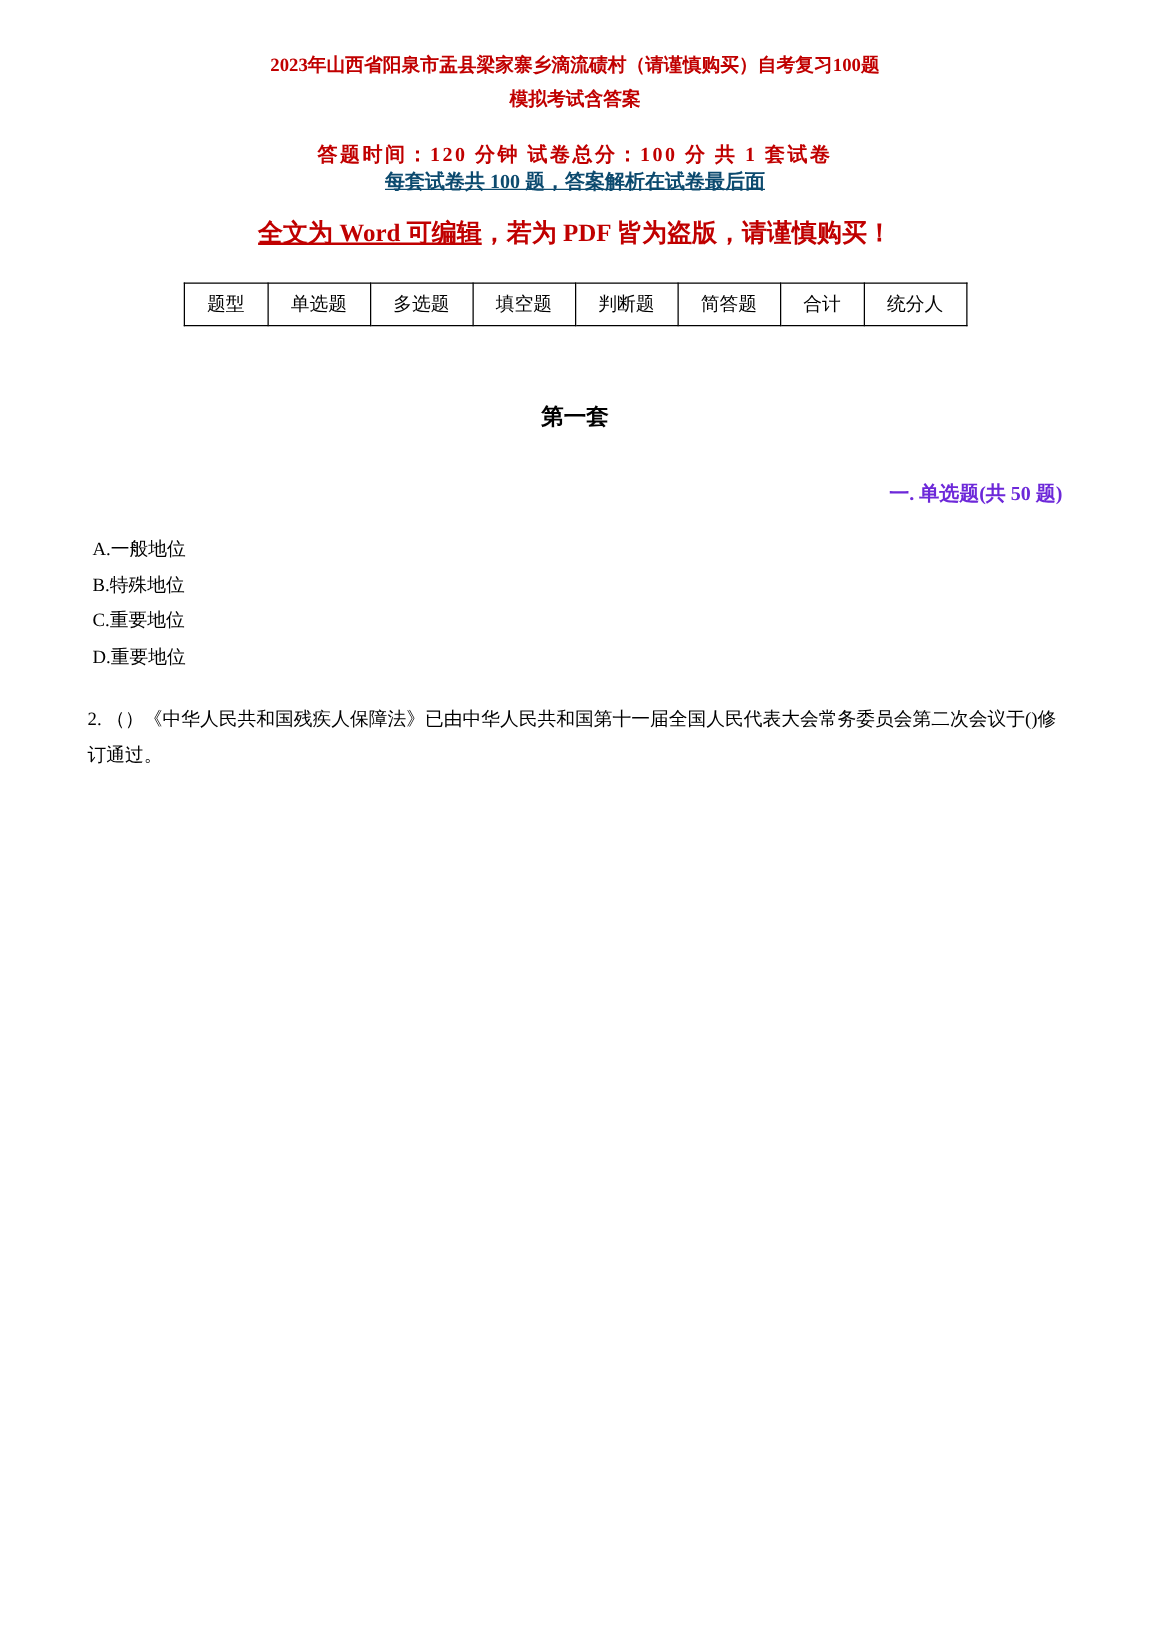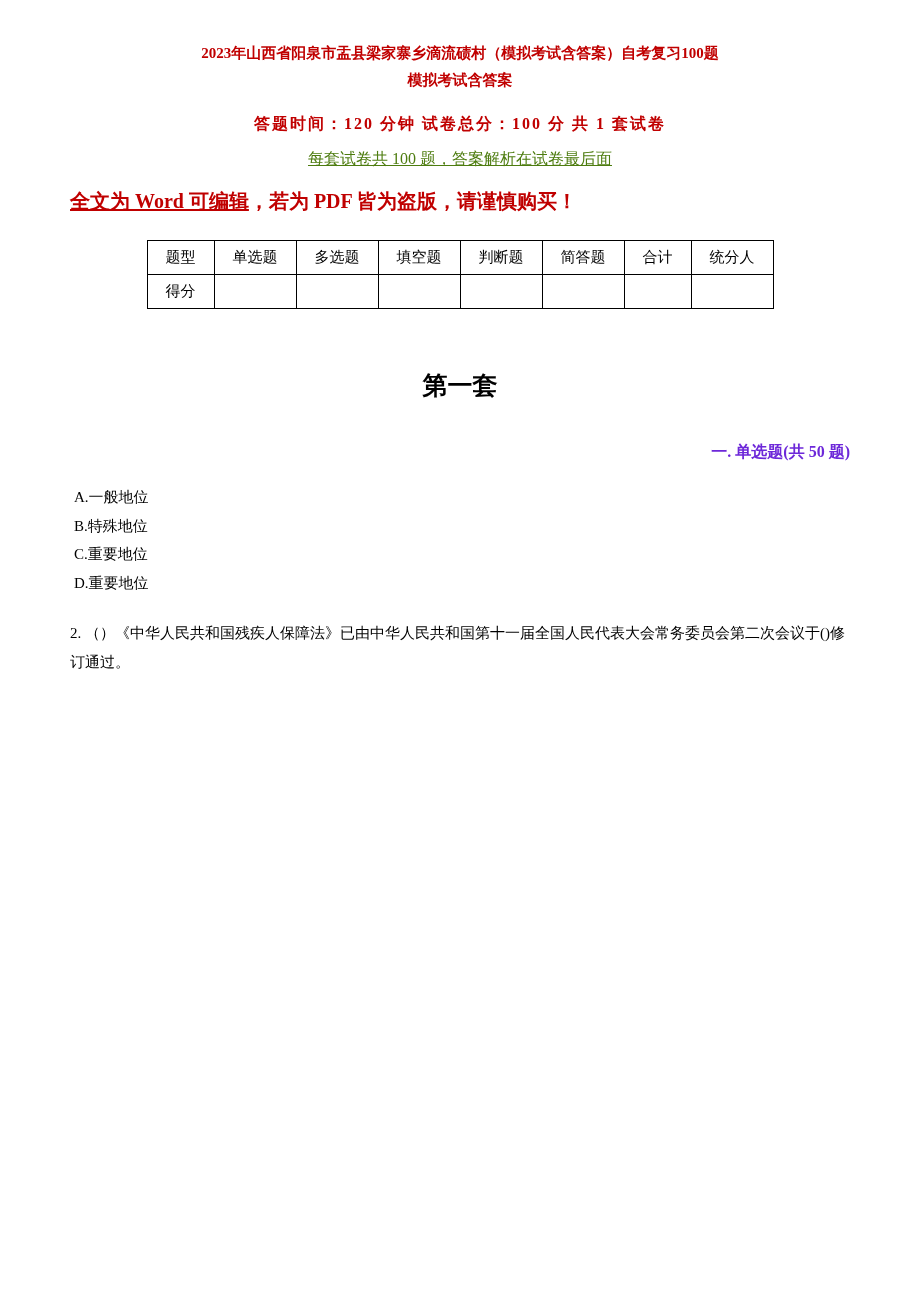--- a/index.html
+++ b/index.html
@@ -25,35 +25,34 @@
       color: #c00000;
       line-height: 1.8;
       margin-bottom: 20px;
     }
 
     .exam-info {
       text-align: center;
       font-size: 16px;
       font-weight: bold;
       color: #c00000;
-      margin-bottom: 14px;
       letter-spacing: 2px;
     }
 
     .highlight-line {
       text-align: center;
       font-size: 16px;
-      font-weight: normal;
-      color: #4d7c0f;
+      font-weight: bold;
+      color: #0c4a6e;
       text-decoration: underline;
       margin-bottom: 14px;
     }
 
     .word-notice {
-      text-align: left;
+      text-align: center;
       font-size: 20px;
       font-weight: bold;
       color: #c00000;
       margin-bottom: 20px;
       line-height: 1.7;
     }
 
     .word-notice .word-part {
       color: #c00000;
       text-decoration: underline;
@@ -78,21 +77,21 @@
       min-width: 60px;
     }
 
     .score-table th {
       font-weight: normal;
       background: #fff;
     }
 
     .section-title-center {
       text-align: center;
-      font-size: 25px;
+      font-size: 18px;
       font-weight: bold;
       color: #000;
       margin: 60px 0 40px 0;
     }
 
     .question-section-title {
       font-size: 16px;
       font-weight: bold;
       color: #6d28d9;
       margin-bottom: 20px;
@@ -112,21 +111,21 @@
 
     .option {
       display: block;
       margin-left: 4px;
     }
   </style>
 </head>
 <body>
 
 <div class="page-title">
-  <div>2023年山西省阳泉市盂县梁家寨乡滴流碛村（模拟考试含答案）自考复习100题</div>
+  <div>2023年山西省阳泉市盂县梁家寨乡滴流碛村（请谨慎购买）自考复习100题</div>
   <div>模拟考试含答案</div>
 </div>
 
 <div class="exam-info">答题时间：120 分钟      试卷总分：100 分      共 1 套试卷</div>
 
 <div class="highlight-line">每套试卷共 100 题，答案解析在试卷最后面</div>
 
 <div class="word-notice">
   <span class="word-part">全文为 Word 可编辑</span><span>，若为 PDF 皆为盗版，请谨慎购买！</span>
 </div>
@@ -137,30 +136,20 @@
         <tr>
       <th>题型</th>
       <th>单选题</th>
       <th>多选题</th>
       <th>填空题</th>
       <th>判断题</th>
       <th>简答题</th>
       <th>合计</th>
       <th>统分人</th>
     </tr>
-    <tr>
-      <td>得分</td>
-      <td></td>
-      <td></td>
-      <td></td>
-      <td></td>
-      <td></td>
-      <td></td>
-      <td></td>
-    </tr>
   </tbody>
     </table>
 </div>
 
 <div class="section-title-center">第一套</div>
 
 <div class="question-section-title">一. 单选题(共 50 题)</div>
 
 <div class="question-block">
   <span class="option">A.一般地位</span>

